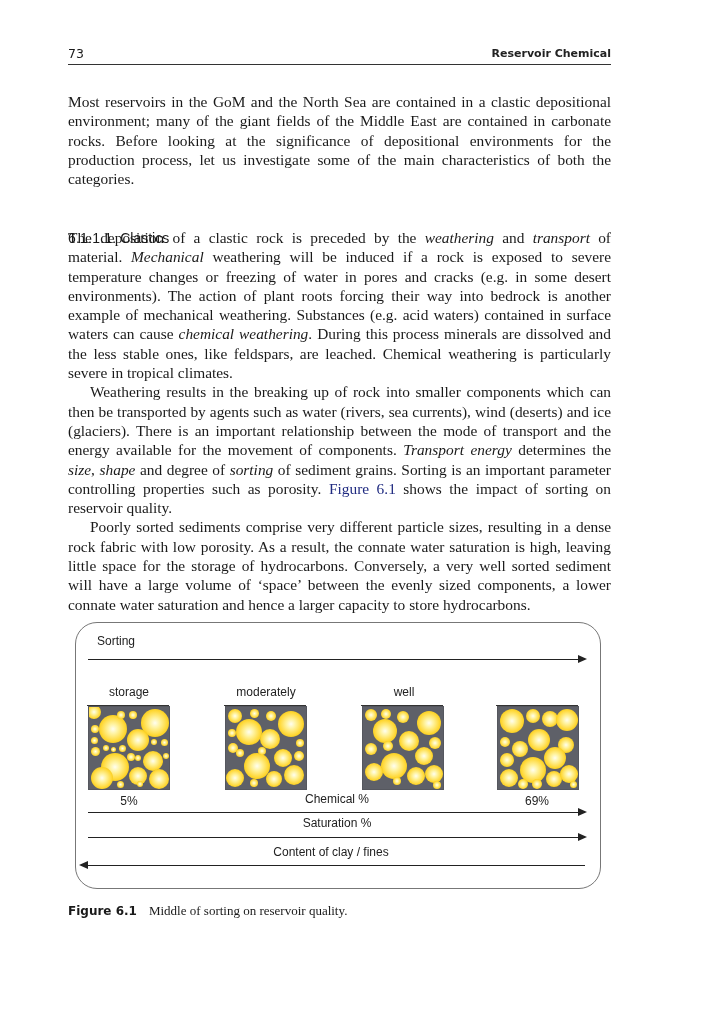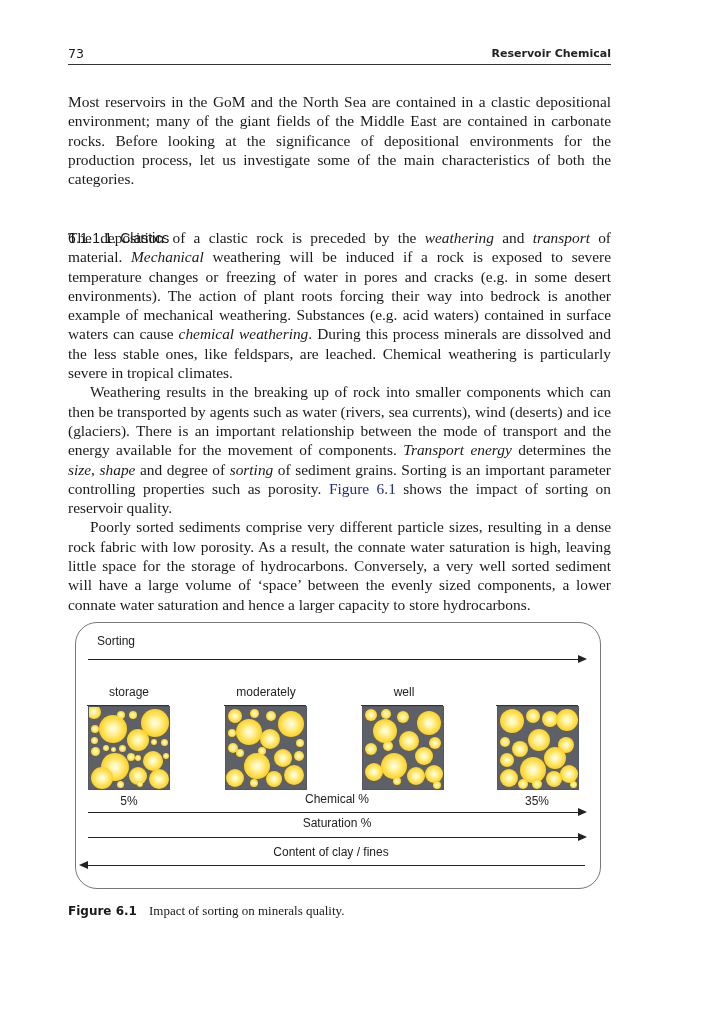--- a/index.html
+++ b/index.html
@@ -146,24 +146,24 @@
   <div class="grain" style="left:2px;top:62px;width:18px;height:18px"></div>
   <div class="grain" style="left:48px;top:64px;width:16px;height:16px"></div>
   <div class="grain" style="left:62px;top:58px;width:18px;height:18px"></div>
   <div class="grain" style="left:20px;top:72px;width:10px;height:10px"></div>
   <div class="grain" style="left:34px;top:72px;width:10px;height:10px"></div>
   <div class="grain" style="left:72px;top:74px;width:7px;height:7px"></div>
 </div>
 
 <span class="fig-label center" style="left:129px; top:794px;">5%</span>
 <span class="fig-label center" style="left:337px; top:792px;">Chemical %</span>
-<span class="fig-label center" style="left:537px; top:794px;">35%</span>
+<span class="fig-label center" style="left:537px; top:794px;">69%</span>
 <div class="arrow right" style="left:88px; top:812px; width:497px;"></div>
 
 <span class="fig-label center" style="left:337px; top:816px;">Saturation %</span>
 <div class="arrow right" style="left:88px; top:837px; width:497px;"></div>
 
 <span class="fig-label center" style="left:331px; top:845px;">Content of clay / fines</span>
 <div class="arrow left" style="left:81px; top:865px; width:504px;"></div>
 
 <div class="caption">
-  <span class="fignum">Figure 6.1</span><span>Impact of sorting on minerals quality.</span>
+  <span class="fignum">Figure 6.1</span><span>Middle of sorting on reservoir quality.</span>
 </div>
 
 </body></html>

